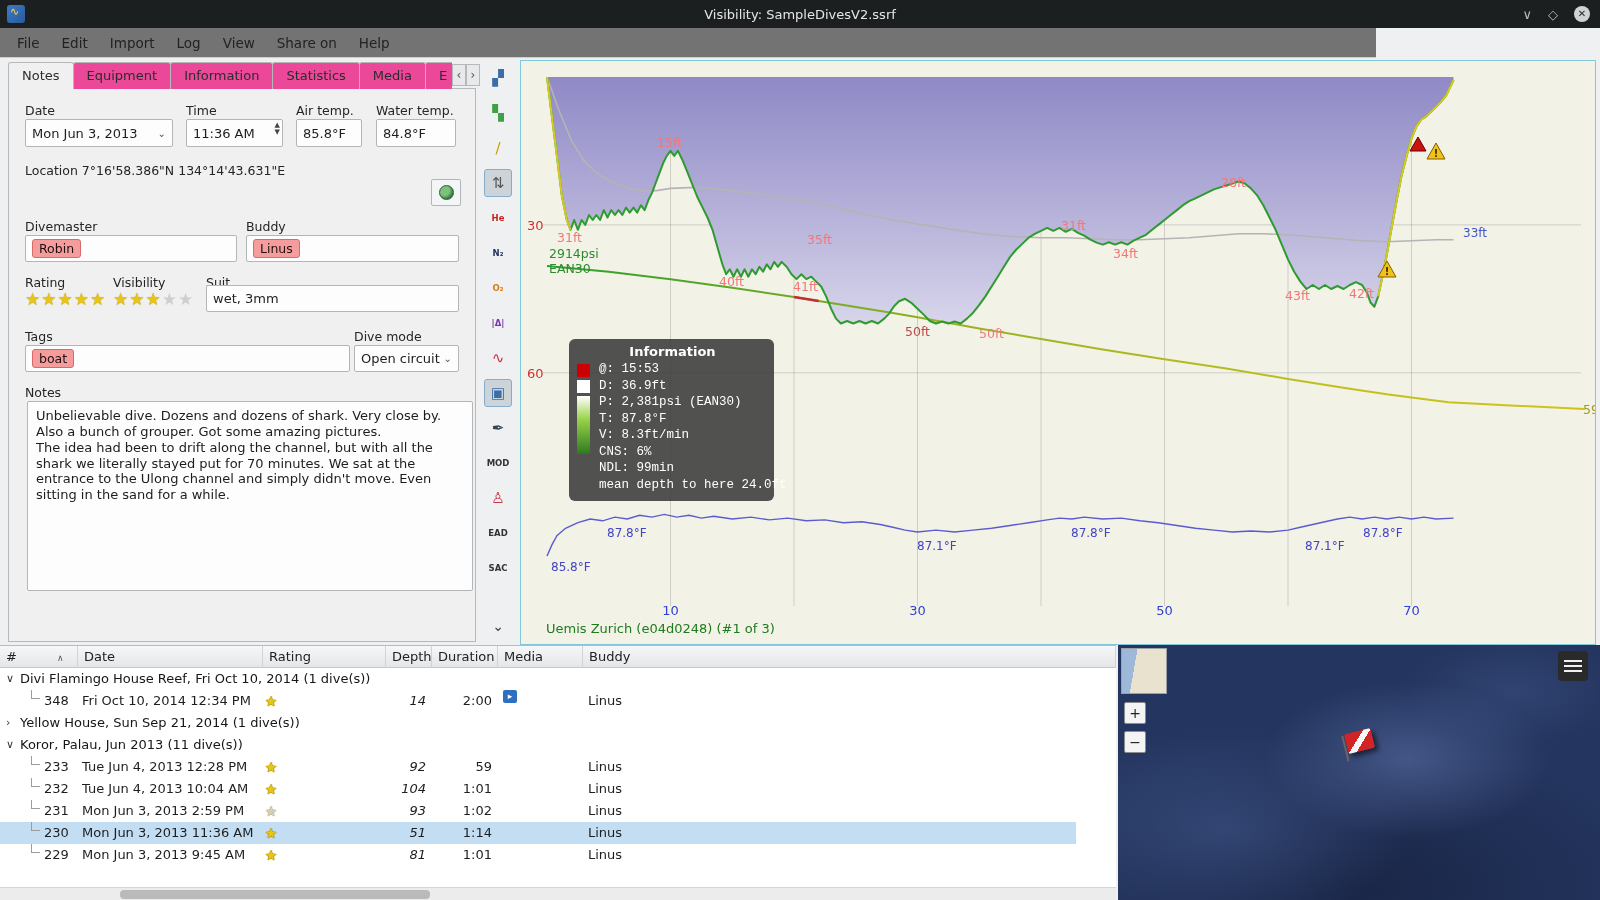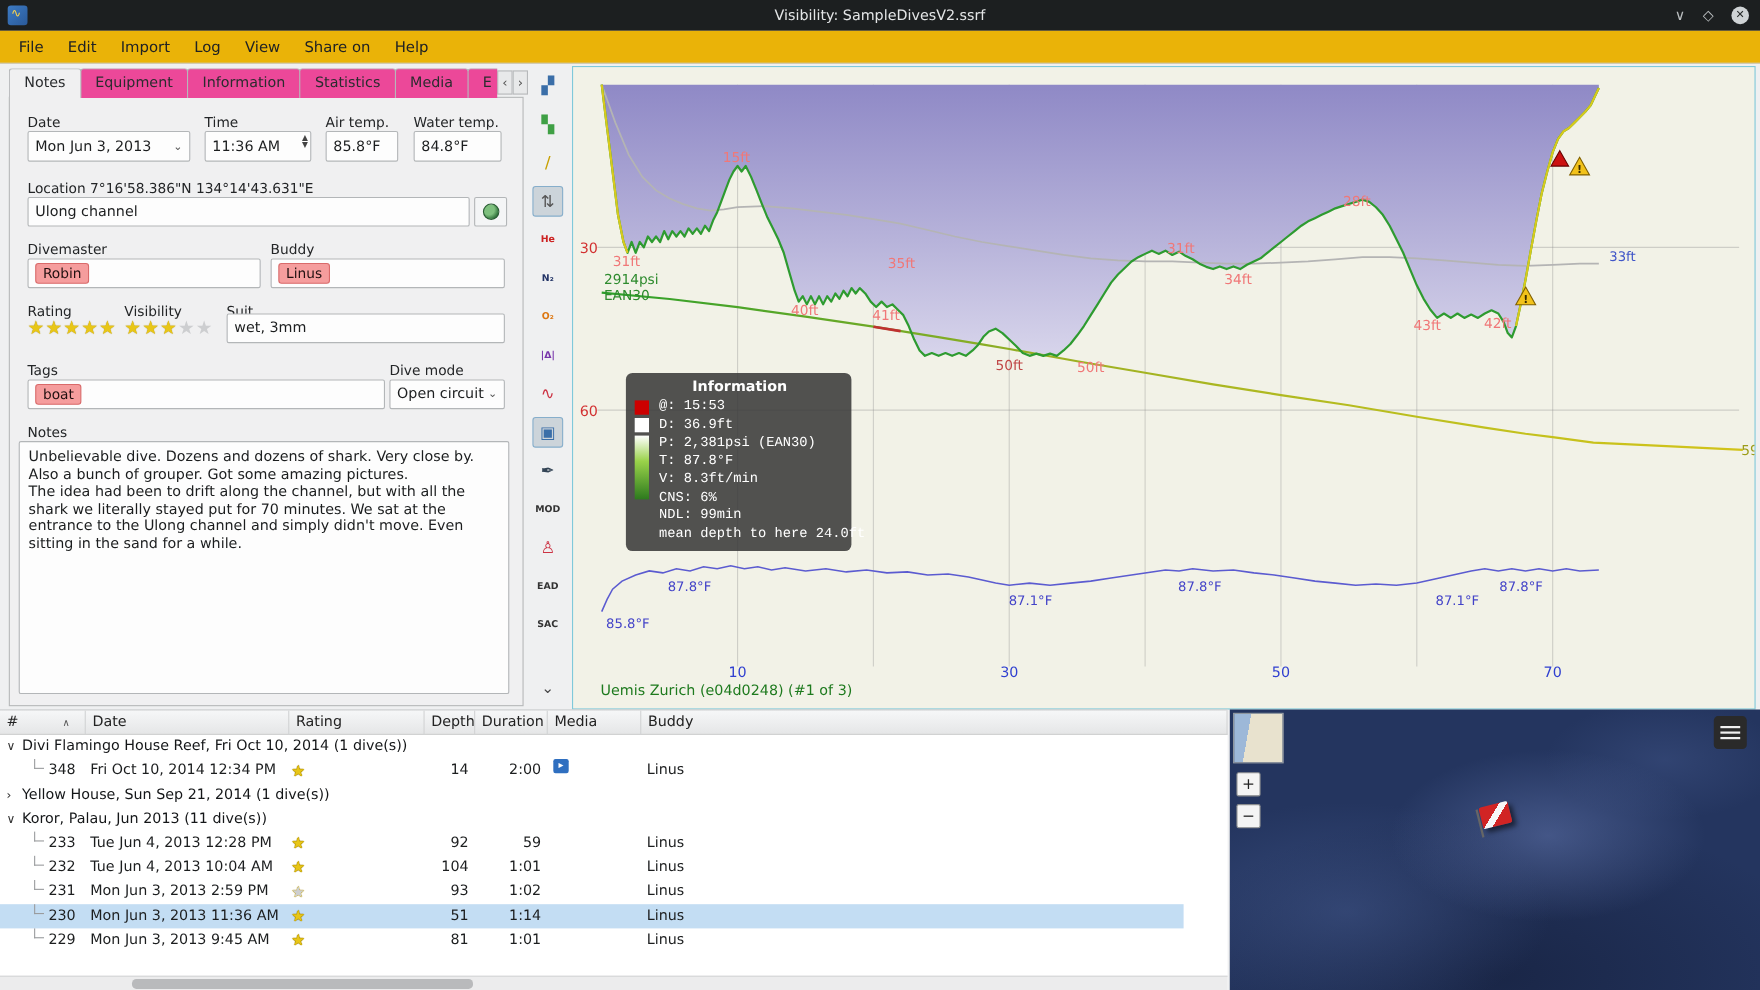--- a/index.html
+++ b/index.html
@@ -10,21 +10,21 @@
   .titlebar { position:absolute; left:0; top:0; width:1600px; height:28px; background:#1c1f20; display:flex; align-items:center; }
   .app-icon { position:absolute; left:7px; top:5px; width:18px; height:18px; border-radius:3px;
               background:linear-gradient(135deg,#3d7bc4 0%,#2a5a9a 100%); }
   .app-icon::after { content:"∿"; position:absolute; left:3px; top:0px; color:#ffd54a; font-size:11px; }
   .win-title { position:absolute; left:0; right:0; text-align:center; color:#e4e6e7; font-size:13px; }
   .win-controls { position:absolute; right:10px; top:0; height:28px; display:flex; align-items:center; gap:16px; color:#b9bdbf; font-size:13px; }
   .win-controls .wc { cursor:default; }
   .wc-close { width:16px; height:16px; border-radius:50%; background:#cfd3d5; color:#26292a; font-size:10px; line-height:16px; text-align:center; }
 
   
-  .menubar { position:absolute; left:0; top:28px; width:1600px; height:30px; background:#eab308; border-bottom:1px solid #cdcecf; display:flex; align-items:center; padding-left:6px; }
+  .menubar { position:absolute; left:0; top:28px; width:1376px; height:30px; background:#737373; border-bottom:1px solid #cdcecf; display:flex; align-items:center; padding-left:6px; }
   .menu-item { padding:5px 11px; font-size:13.5px; color:#202224; }
 
   
   .left-panel { position:absolute; left:8px; top:62px; width:468px; height:580px; }
   .tabbar { display:flex; height:27px; position:relative; z-index:2; overflow:hidden; width:444px; }
   .tab { padding:5px 13px 4px; font-size:13px; background:#ec4899; border:1px solid #b6b8ba; border-bottom:none; border-radius:3px 3px 0 0; margin-right:-1px; color:#2a2c2e; white-space:nowrap; }
   .tab.active { background:#f0f0f1; z-index:3; position:relative; }
   .tab-scroll { position:absolute; right:-4px; top:2px; display:flex; }
   .tab-scroll span { width:14px; height:22px; border:1px solid #b6b8ba; background:#e8e9ea; text-align:center; line-height:20px; font-size:12px; color:#555; }
   .tab-content { position:absolute; left:0; top:26px; width:468px; height:554px; background:#f0f0f1; border:1px solid #b6b8ba; }
@@ -70,21 +70,21 @@
   .dl-row { position:relative; height:22px; line-height:22px; font-size:13px; white-space:nowrap; }
   .dl-row.selected { background:#c3ddf3; width:1076px; }
   .dl-row span { position:absolute; top:0; }
   .caret { left:6px; font-size:11px; color:#333; }
   .trip-label { left:20px; color:#141618; }
   .tree-elbow { left:31px; top:4px; width:9px; height:9px; border-left:1px solid #9a9c9e; border-bottom:1px solid #9a9c9e; }
   .c-num { left:44px; }
   .c-date { left:82px; }
   .c-rating { left:265px; font-size:13px; letter-spacing:0; }
   .c-rating .star { font-size:13.5px; }
-  .c-depth { left:386px; width:40px; text-align:right; }
+  .c-depth { left:386px; width:40px; text-align:right;font-style:italic; }
   .c-dur { left:430px; width:62px; text-align:right; }
   .c-media { left:503px; top:4px; width:14px; height:13px; background:#2f6fc0; border-radius:2px; color:#fff; font-size:9px; line-height:13px; text-align:center; }
   .c-buddy { left:588px; }
   .hscroll { position:absolute; left:0; bottom:0; width:1116px; height:13px; background:#ececed; border-top:1px solid #d4d5d6; }
   .hscroll .thumb { position:absolute; left:120px; top:2px; width:310px; height:9px; background:#b9babc; border-radius:4px; }
 
   
   .map { position:absolute; left:1118px; top:645px; width:482px; height:255px; background-color:#24355f; overflow:hidden;
     background-image:
       radial-gradient(ellipse 220px 120px at 60% 45%, rgba(95,115,170,0.55), transparent 65%),
@@ -165,23 +165,20 @@
         </span>
     </div>
     <div class="tinput" style="left:287px;top:30px;width:66px;height:28px">
       <span>85.8°F</span>
     </div>
     <div class="tinput" style="left:367px;top:30px;width:80px;height:28px">
       <span>84.8°F</span>
     </div>
 
     <span class="flabel" style="left:16px;top:74px">Location 7°16'58.386"N 134°14'43.631"E</span>
-    <div class="tinput" style="left:16px;top:90px;width:402px;height:27px">
-      <span>Ulong channel</span>
-    </div>
     <div class="globe-btn" style="left:422px;top:90px;width:30px;height:27px">
       <span class="globe"></span>
     </div>
 
     <span class="flabel" style="left:16px;top:130px">Divemaster</span>
     <span class="flabel" style="left:237px;top:130px">Buddy</span>
     <div class="tinput" style="left:16px;top:146px;width:212px;height:27px">
       <span class="chip">Robin</span>
     </div>
     <div class="tinput" style="left:237px;top:146px;width:213px;height:27px">
@@ -201,21 +198,21 @@
     <span class="flabel" style="left:345px;top:240px">Dive mode</span>
     <div class="tinput" style="left:16px;top:256px;width:325px;height:27px">
       <span class="chip">boat</span>
     </div>
     <div class="tinput combo" style="left:345px;top:256px;width:105px;height:27px">
       <span>Open circuit</span>
         <span class="arrow">⌄</span>
     </div>
 
     <span class="flabel" style="left:16px;top:296px">Notes</span>
-    <div class="notes-area" style="left:8px;top:312px;width:446px;height:230px">Unbelievable dive. Dozens and dozens of shark. Very close by. Also a bunch of grouper. Got some amazing pictures.
+    <div class="notes-area" style="left:18px;top:312px;width:446px;height:190px">Unbelievable dive. Dozens and dozens of shark. Very close by. Also a bunch of grouper. Got some amazing pictures.
 The idea had been to drift along the channel, but with all the shark we literally stayed put for 70 minutes. We sat at the entrance to the Ulong channel and simply didn't move. Even sitting in the sand for a while.</div>
   </div>
 </div>
 
 <div class="ptool">
     <div class="ptool-btn" style="color: rgb(58, 110, 168);">▞</div>
     <div class="ptool-btn" style="color: rgb(63, 160, 69);">▚</div>
     <div class="ptool-btn" style="color: rgb(200, 160, 0);">∕</div>
     <div class="ptool-btn active" style="color: rgb(85, 85, 85);">⇅</div>
     <div class="ptool-btn small-txt" style="color: rgb(204, 34, 34);">He</div>

